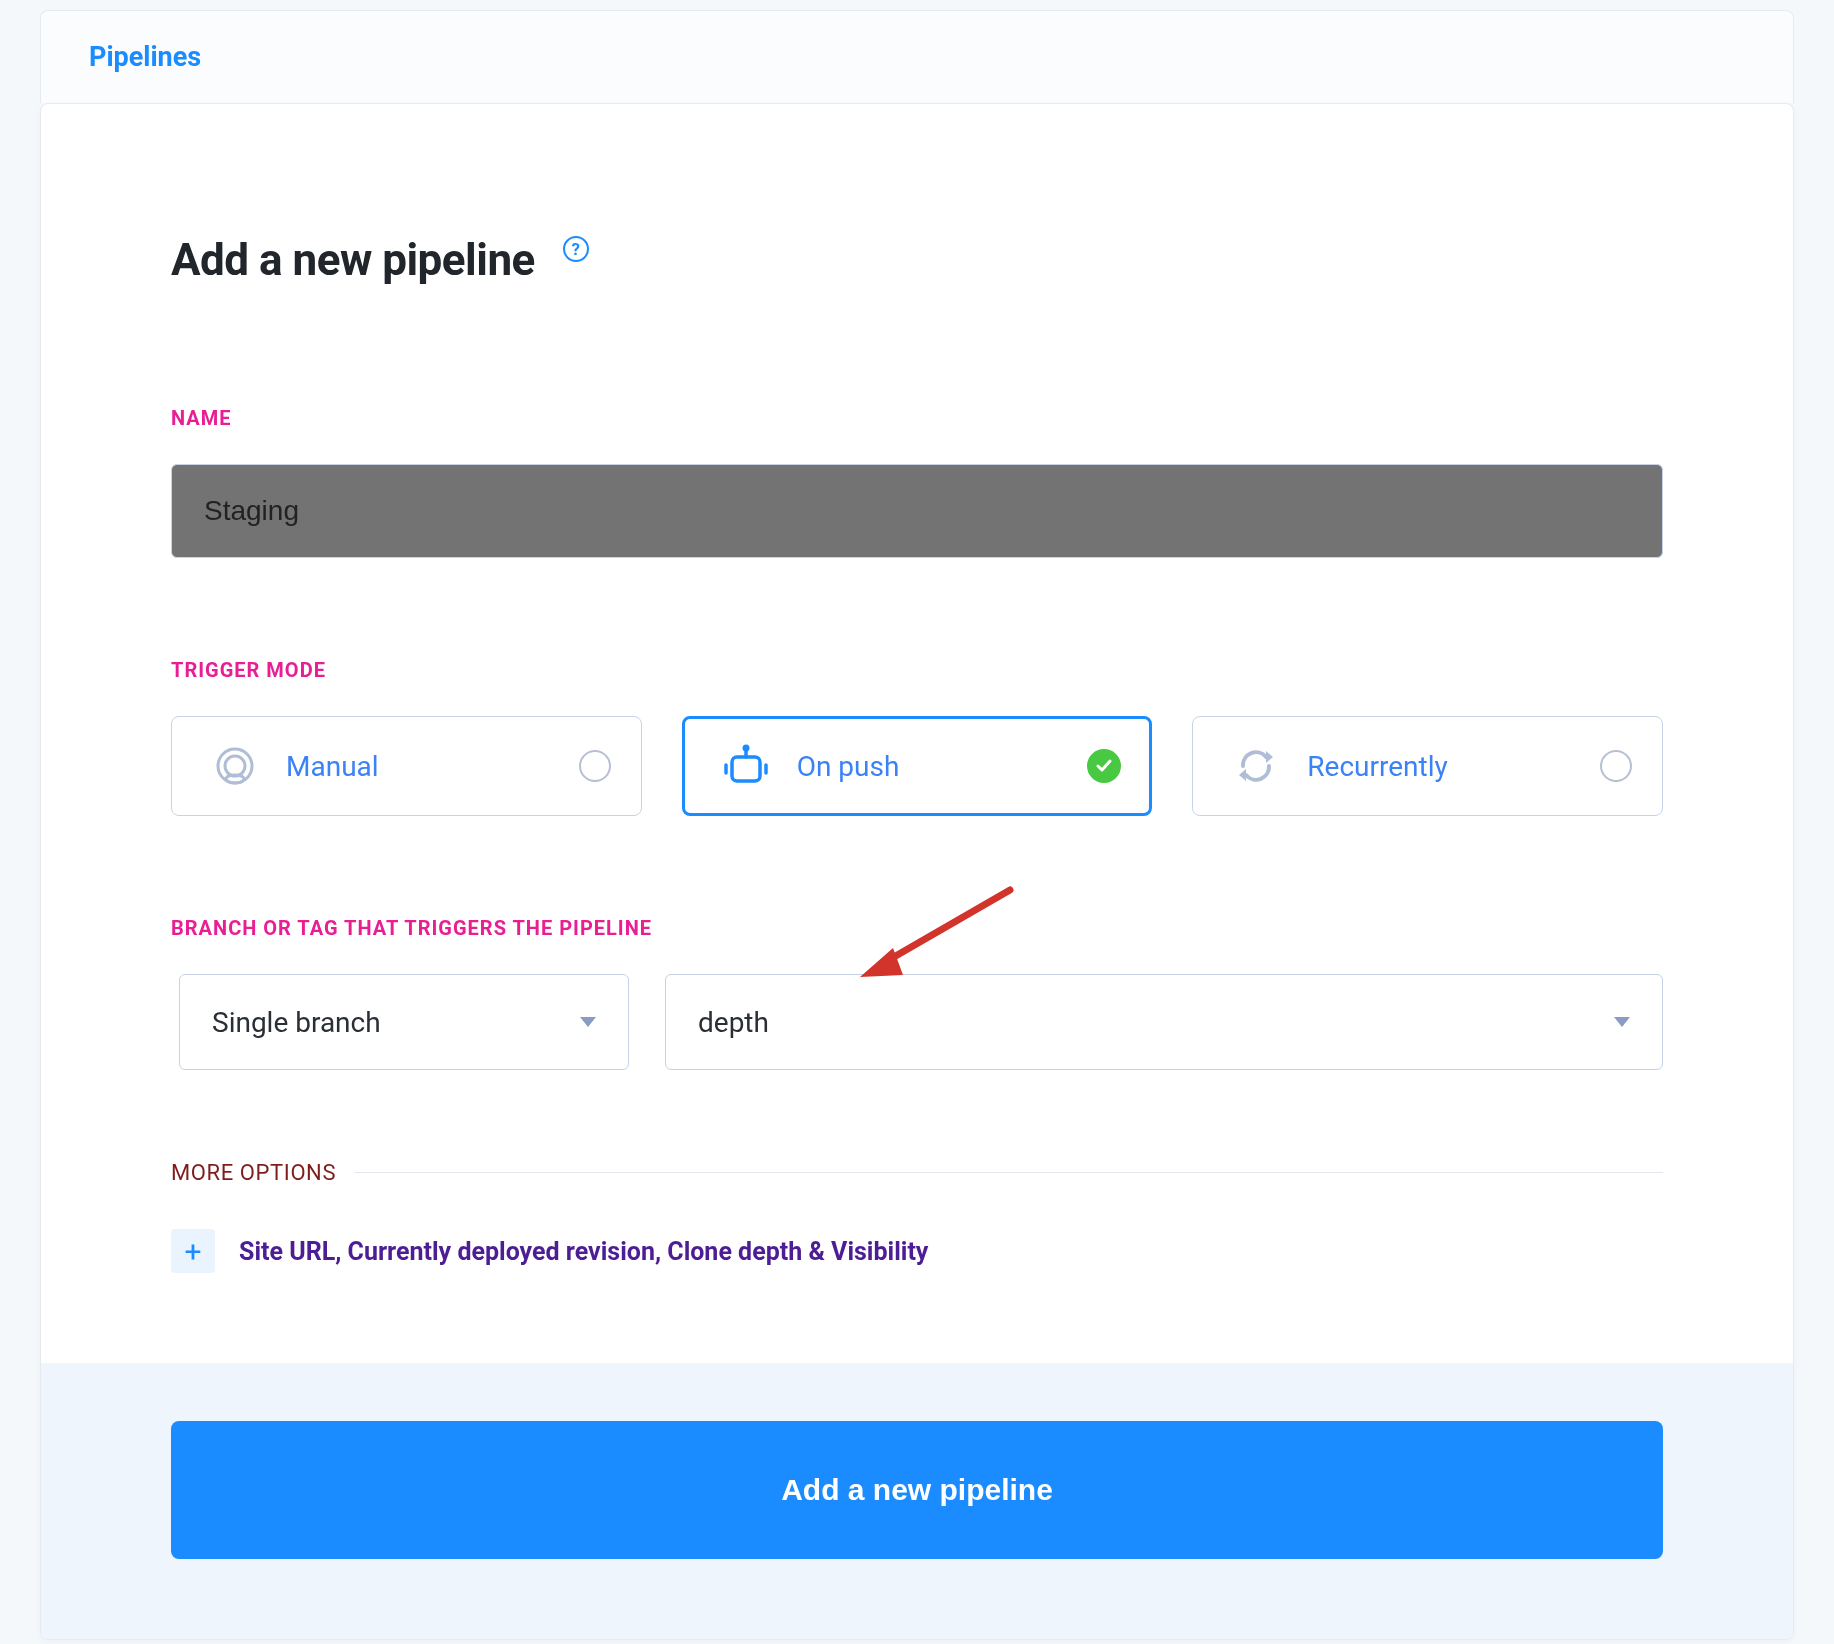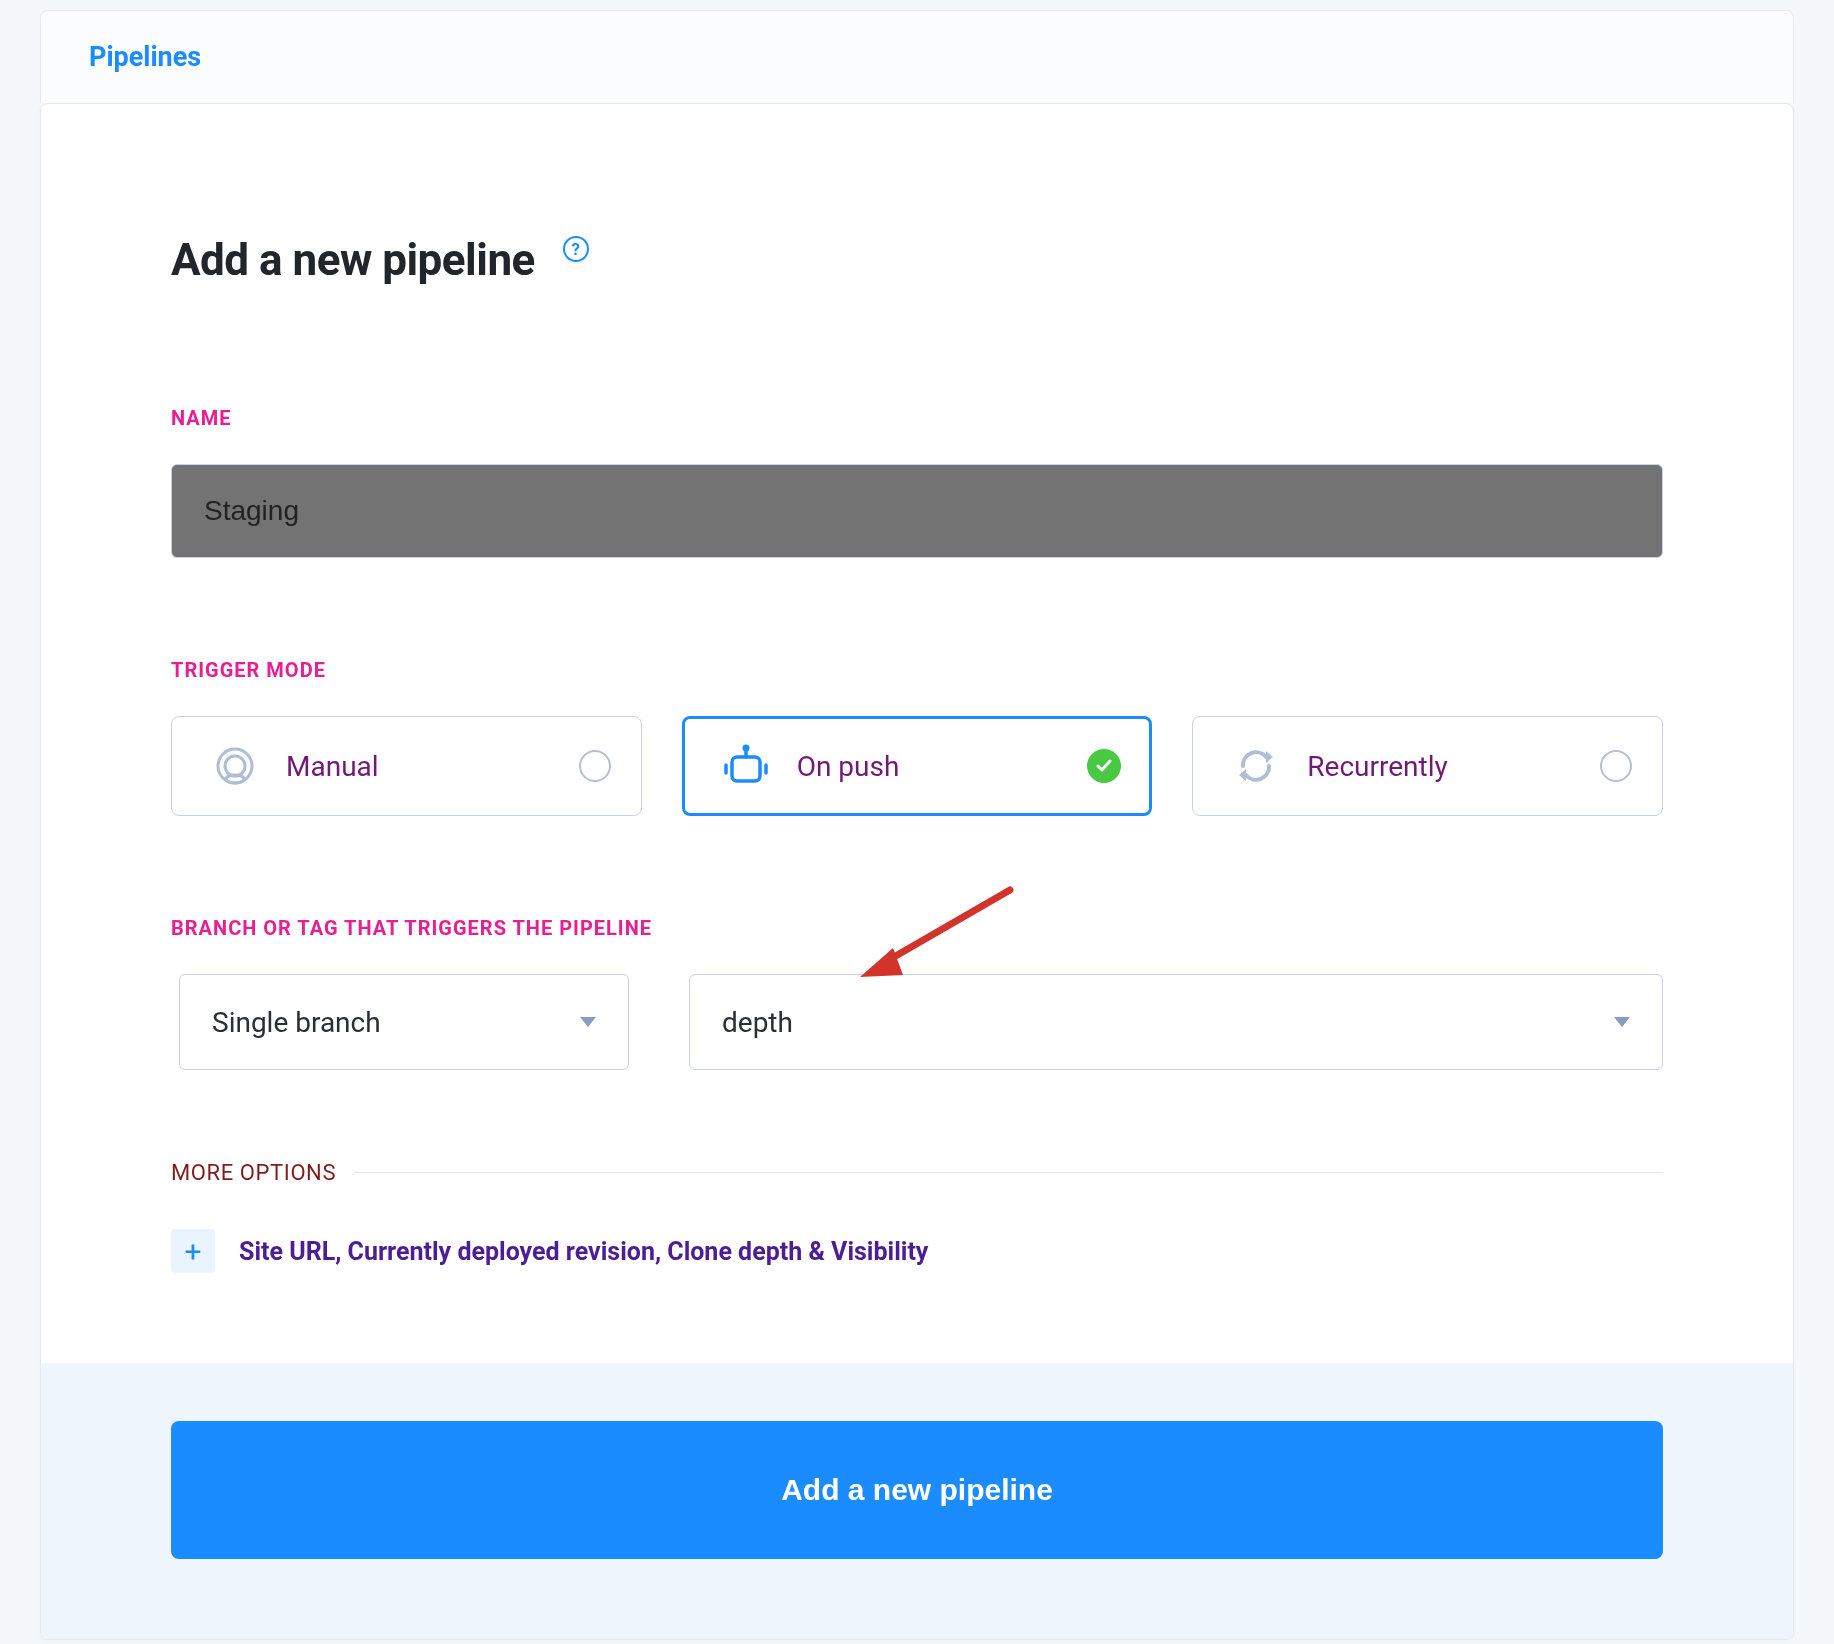--- a/index.html
+++ b/index.html
@@ -105,40 +105,40 @@
   .tc-icon {
     width: 50px; height: 50px;
     display: flex;
     align-items: center;
     justify-content: center;
     margin-right: 26px;
     flex-shrink: 0;
   }
   .tc-label {
     font-size: 28px;
-    color: #701a75;
+    color: #3b82f6;
     flex: 1;
   }
   .tc-radio {
     width: 32px; height: 32px;
     border: 2.5px solid #b6bfd4;
     border-radius: 50%;
     flex-shrink: 0;
   }
   .tc-check {
     width: 34px; height: 34px;
     background: #49c941;
     border-radius: 50%;
     display: flex; align-items: center; justify-content: center;
     flex-shrink: 0;
   }
 
   .branch-row {
     display: flex;
-    gap: 60px;
+    gap: 36px;
     padding-left: 8px;
   }
   .select-box {
     height: 96px;
     border: 1.5px solid #c8d2e6;
     border-radius: 6px;
     background: #fff;
     display: flex;
     align-items: center;
     padding: 0 32px;

